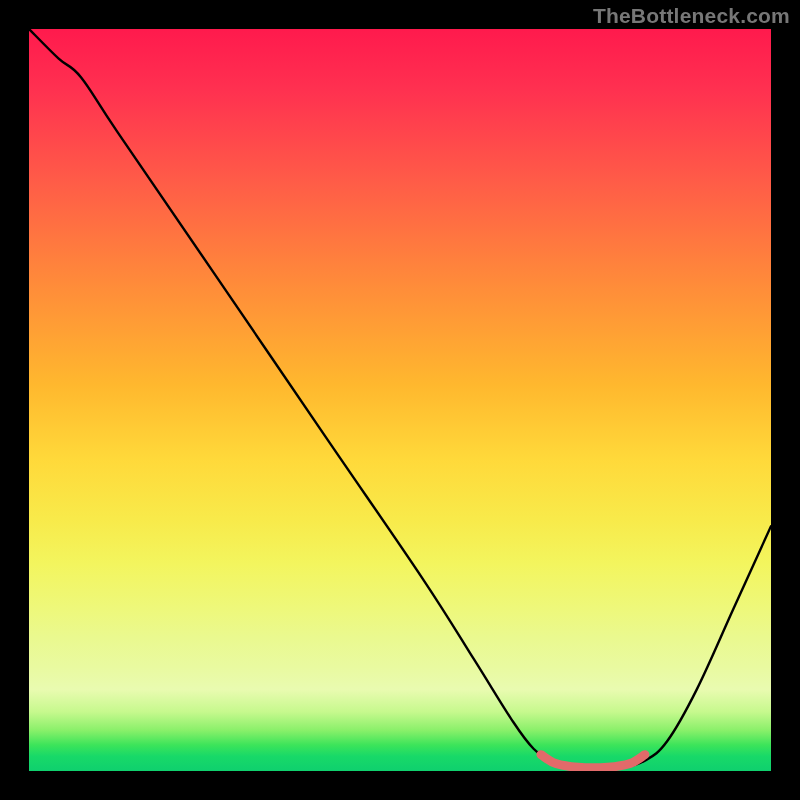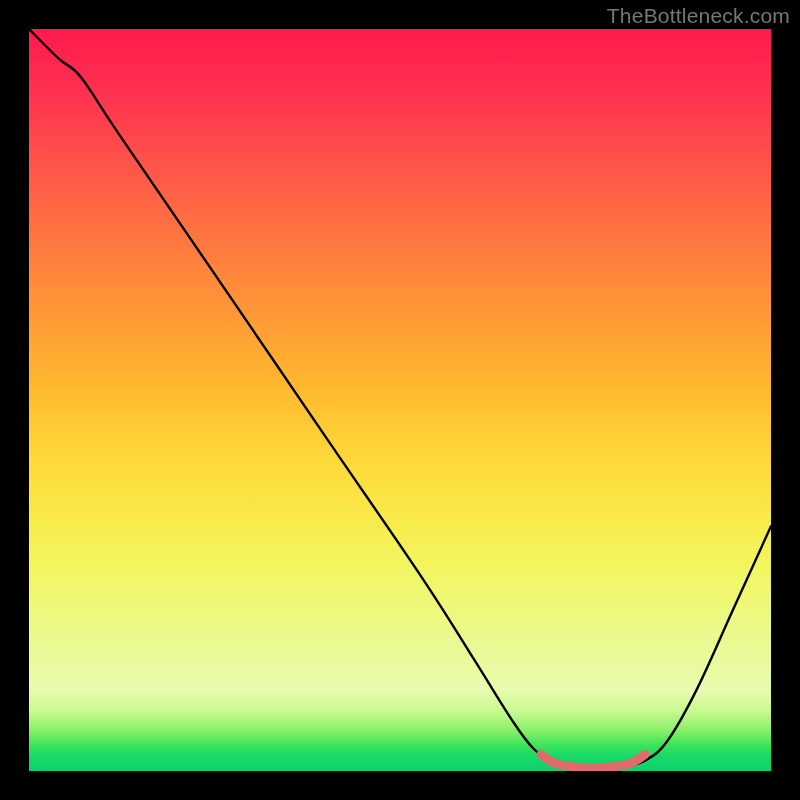--- a/index.html
+++ b/index.html
@@ -52,21 +52,21 @@
   .svg-layer {
     position: absolute;
     inset: 0;
   }
   .watermark {
     position: absolute;
     top: 4px;
     right: 10px;
     color: #777;
     font-size: 21px;
-    font-weight: 400;
+    font-weight: 700;
     letter-spacing: 0.2px;
     user-select: none;
   }
 </style>
 </head>
 <body>
 
 <div class="stage">
 
   <div class="plot-area">

